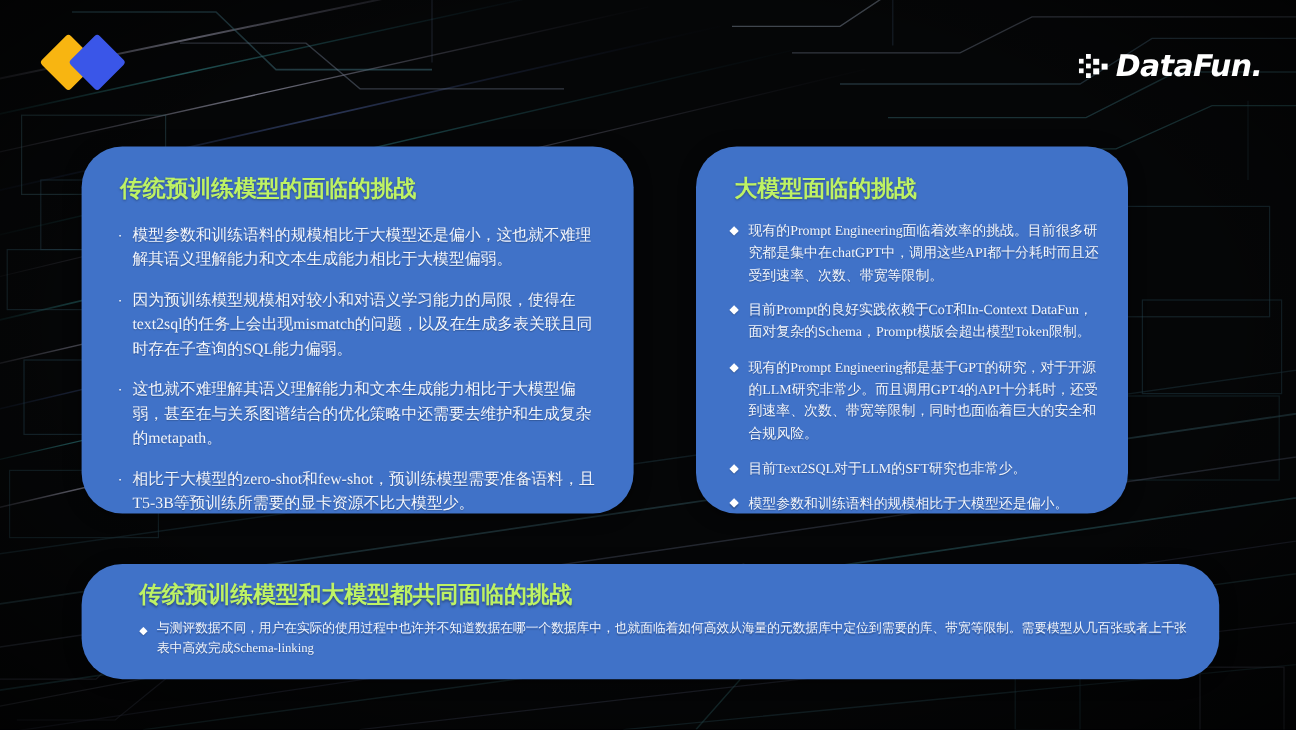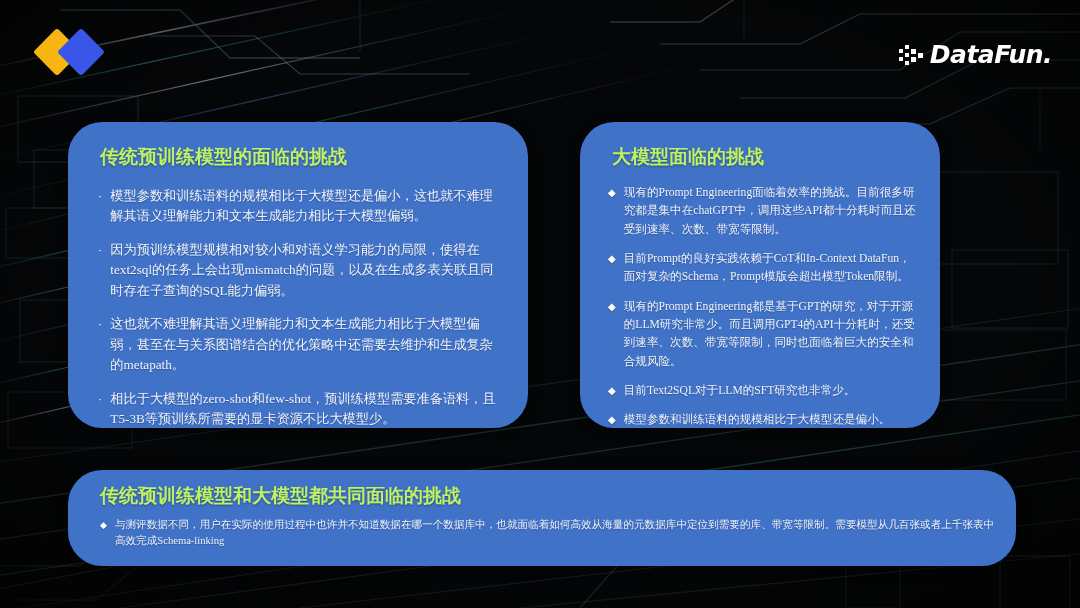--- a/index.html
+++ b/index.html
@@ -57,21 +57,21 @@
   
   .card{
     position:absolute;
     background:#4072C8;
     border-radius:34px;
     z-index:4;
     box-shadow:0 2px 14px rgba(0,0,0,.45);
   }
   .card.left  { left:68px;  top:122px; width:460px; height:306px; }
   .card.right { left:580px; top:122px; width:360px; height:306px; }
-  .card.bottom{ left:68px;  top:470px; width:948px; height:96px; }
+  .card.bottom{ left:68px;  top:470px; width:948px; height:96px;padding-left:16px; }
 
   .card-title{
     color:#bef264; font-weight:bold;
     text-shadow:0 1px 2px rgba(0,0,0,.35);
   }
   .card.left  .card-title { font-size:19px; padding:22px 0 0 32px; }
   .card.right .card-title { font-size:19px; padding:22px 0 0 32px; }
   .card.bottom .card-title{ font-size:19px; padding:13px 0 0 32px; }
 
   .bullets{ list-style:none; }

